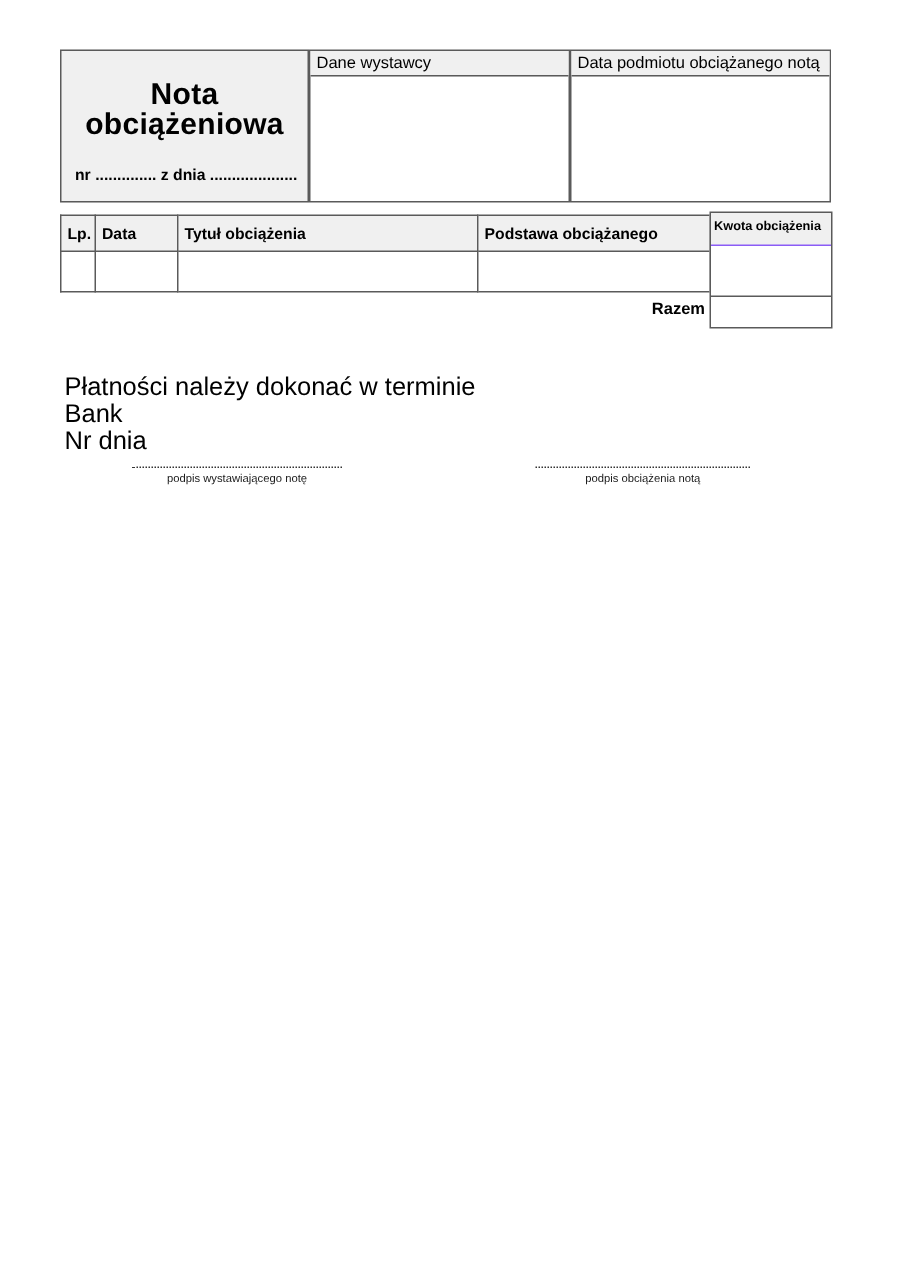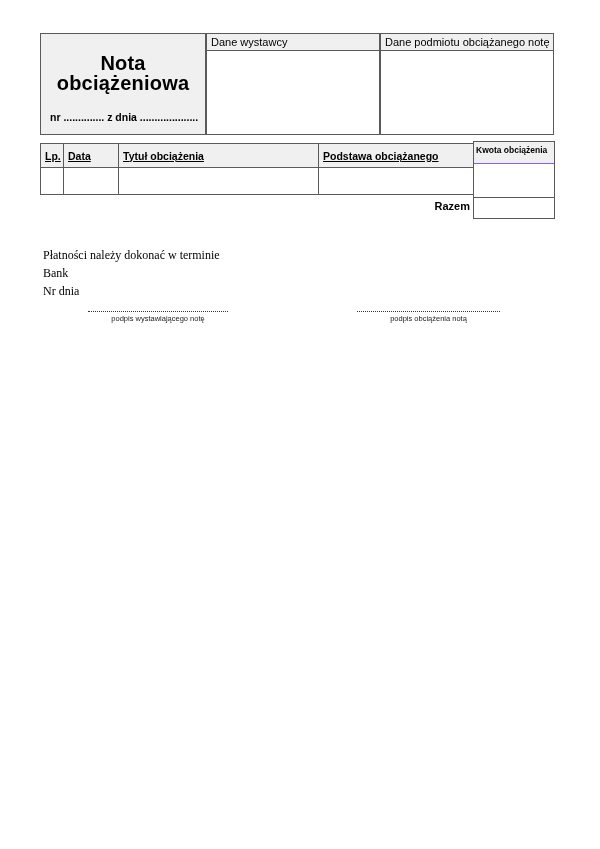--- a/index.html
+++ b/index.html
@@ -38,40 +38,40 @@
     white-space:nowrap; overflow:hidden;
   }
   .party-content { height:83px; }
   
   table.main-table {
     position:absolute; left:40px; top:143px;
     border-collapse:collapse; table-layout:fixed; width:433px;
   }
   table.main-table th, table.main-table td {
     border:1px solid #5a5a5a; font-size:10.5px; text-align:left;
-    padding:0 0 0 4px; vertical-align:middle; overflow:hidden; white-space:nowrap;text-decoration:underline;
+    padding:0 0 0 4px; vertical-align:middle; overflow:hidden; white-space:nowrap;
   }
   table.main-table th { background:#f0f0f0; font-weight:bold; height:24px; }
   table.main-table td { background:#ffffff; height:27px; }
   .kwota-box {
     position:absolute; left:473px; top:141px; width:82px; height:78px;
     border:1px solid #5a5a5a; background:#ffffff;
   }
   .kwota-header {
     height:22px; background:#f0f0f0; border-bottom:1px solid #8b5cf6;
     font-size:8.5px; font-weight:bold; padding:3px 0 0 2px; white-space:nowrap;
   }
   .kwota-cell { height:34px; border-bottom:1px solid #5a5a5a; }
   .kwota-total { height:20px; }
   .razem-label {
     position:absolute; left:370px; top:200px; width:100px;
     text-align:right; font-size:11px; font-weight:bold;
   }
   
-  .pay-line { position:absolute; left:43px; font-size:12px; white-space:nowrap;font-family:Liberation Serif, serif; }
+  .pay-line { position:absolute; left:43px; font-size:17px; white-space:nowrap; }
   .pay-1 { top:248px; }
   .pay-2 { top:266px; }
   .pay-3 { top:284px; }
   
   .sig { position:absolute; top:306px; text-align:center; }
   .sig-issuer { left:88px; width:140px; }
   .sig-debtor { left:357px; width:143px; }
   .sig-line { height:6px; border-bottom:1px dotted #333; }
   .sig-label { font-size:7.5px; color:#1a1a1a; margin-top:2px; white-space:nowrap; }
 </style>
@@ -84,21 +84,21 @@
     <div class="title">Nota obciążeniowa</div>
     <div class="nr-line">nr .............. z dnia ....................</div>
   </div>
 
   <div class="party-box issuer-box">
     <div class="party-header">Dane wystawcy</div>
     <div class="party-content"></div>
   </div>
 
   <div class="party-box debtor-box">
-    <div class="party-header">Dane podmiotu obciążanego notę</div>
+    <div class="party-header">Data podmiotu obciążanego notą</div>
     <div class="party-content"></div>
   </div>
 
   <table class="main-table">
     <colgroup>
       <col style="width:23px">
         <col style="width:55px">
         <col style="width:200px">
         <col style="width:155px">
     </colgroup>

